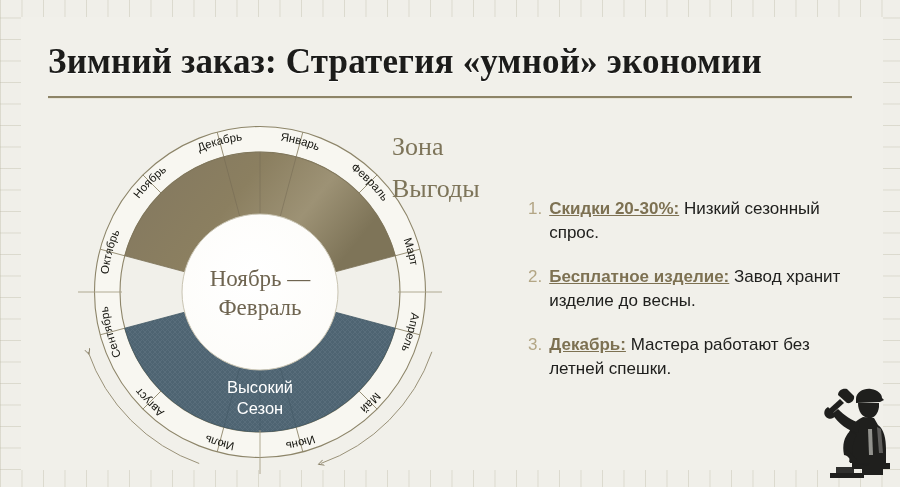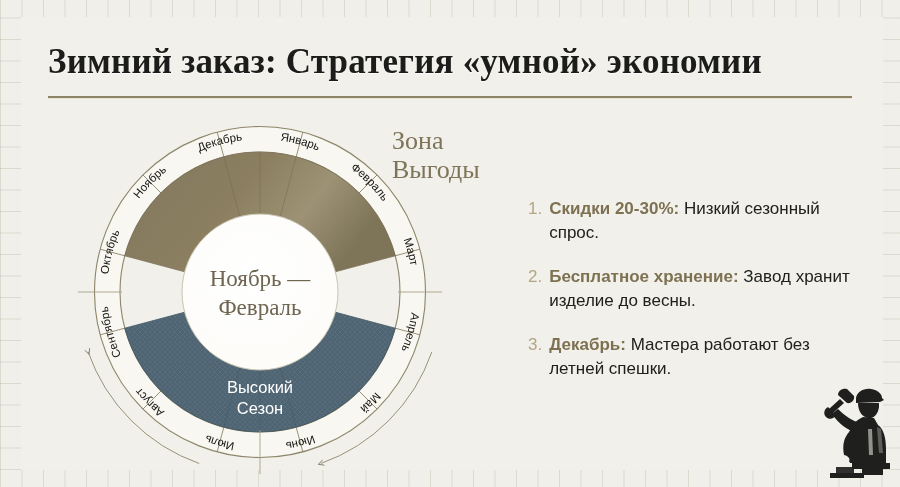--- a/index.html
+++ b/index.html
@@ -40,36 +40,36 @@
   }
 
   
   #wheel{position:absolute;left:78px;top:110px;width:364px;height:364px;}
   #wheel svg{display:block;}
 
   
   #zone-label{
     position:absolute;left:392px;top:126px;
     font-family:"Liberation Serif",serif;
-    font-size:26px;line-height:29px;color:#7d7459;
+    font-size:26px;line-height:42px;color:#7d7459;
     white-space:pre-line;
   }
 
   
   #bullets{position:absolute;left:528px;top:197px;width:330px;}
   .bullet{
     display:flex;align-items:flex-start;margin-bottom:21px;
     font-size:17px;line-height:23.5px;color:#20201e;
   }
   .bnum{
     color:#b3a685;font-weight:400;font-size:17px;
     margin-right:7px;flex:0 0 auto;
   }
   .btxt{flex:1 1 auto;}
-  .bhead{color:#7d7152;font-weight:700;}
+  .bhead{color:#7d7152;font-weight:700;text-decoration:underline;}
 
   
   #smith{position:absolute;left:806px;top:383px;width:92px;height:96px;}
   #smith svg{display:block;}
 </style>
 </head>
 <body>
 
 <div id="grid-bg"></div>
 <div id="paper"></div>
@@ -192,21 +192,21 @@
 
   <div id="bullets">
 
     <div class="bullet">
       <span class="bnum">1.</span>
       <span class="btxt"><span class="bhead">Скидки 20-30%:</span><span> Низкий сезонный спрос.</span></span>
     </div>
 
     <div class="bullet">
       <span class="bnum">2.</span>
-      <span class="btxt"><span class="bhead">Бесплатное хранение:</span><span> Завод хранит изделие до весны.</span></span>
+      <span class="btxt"><span class="bhead">Бесплатное изделие:</span><span> Завод хранит изделие до весны.</span></span>
     </div>
 
     <div class="bullet">
       <span class="bnum">3.</span>
       <span class="btxt"><span class="bhead">Декабрь:</span><span> Мастера работают без летней спешки.</span></span>
     </div>
 
   </div>
 
   <div id="smith">

